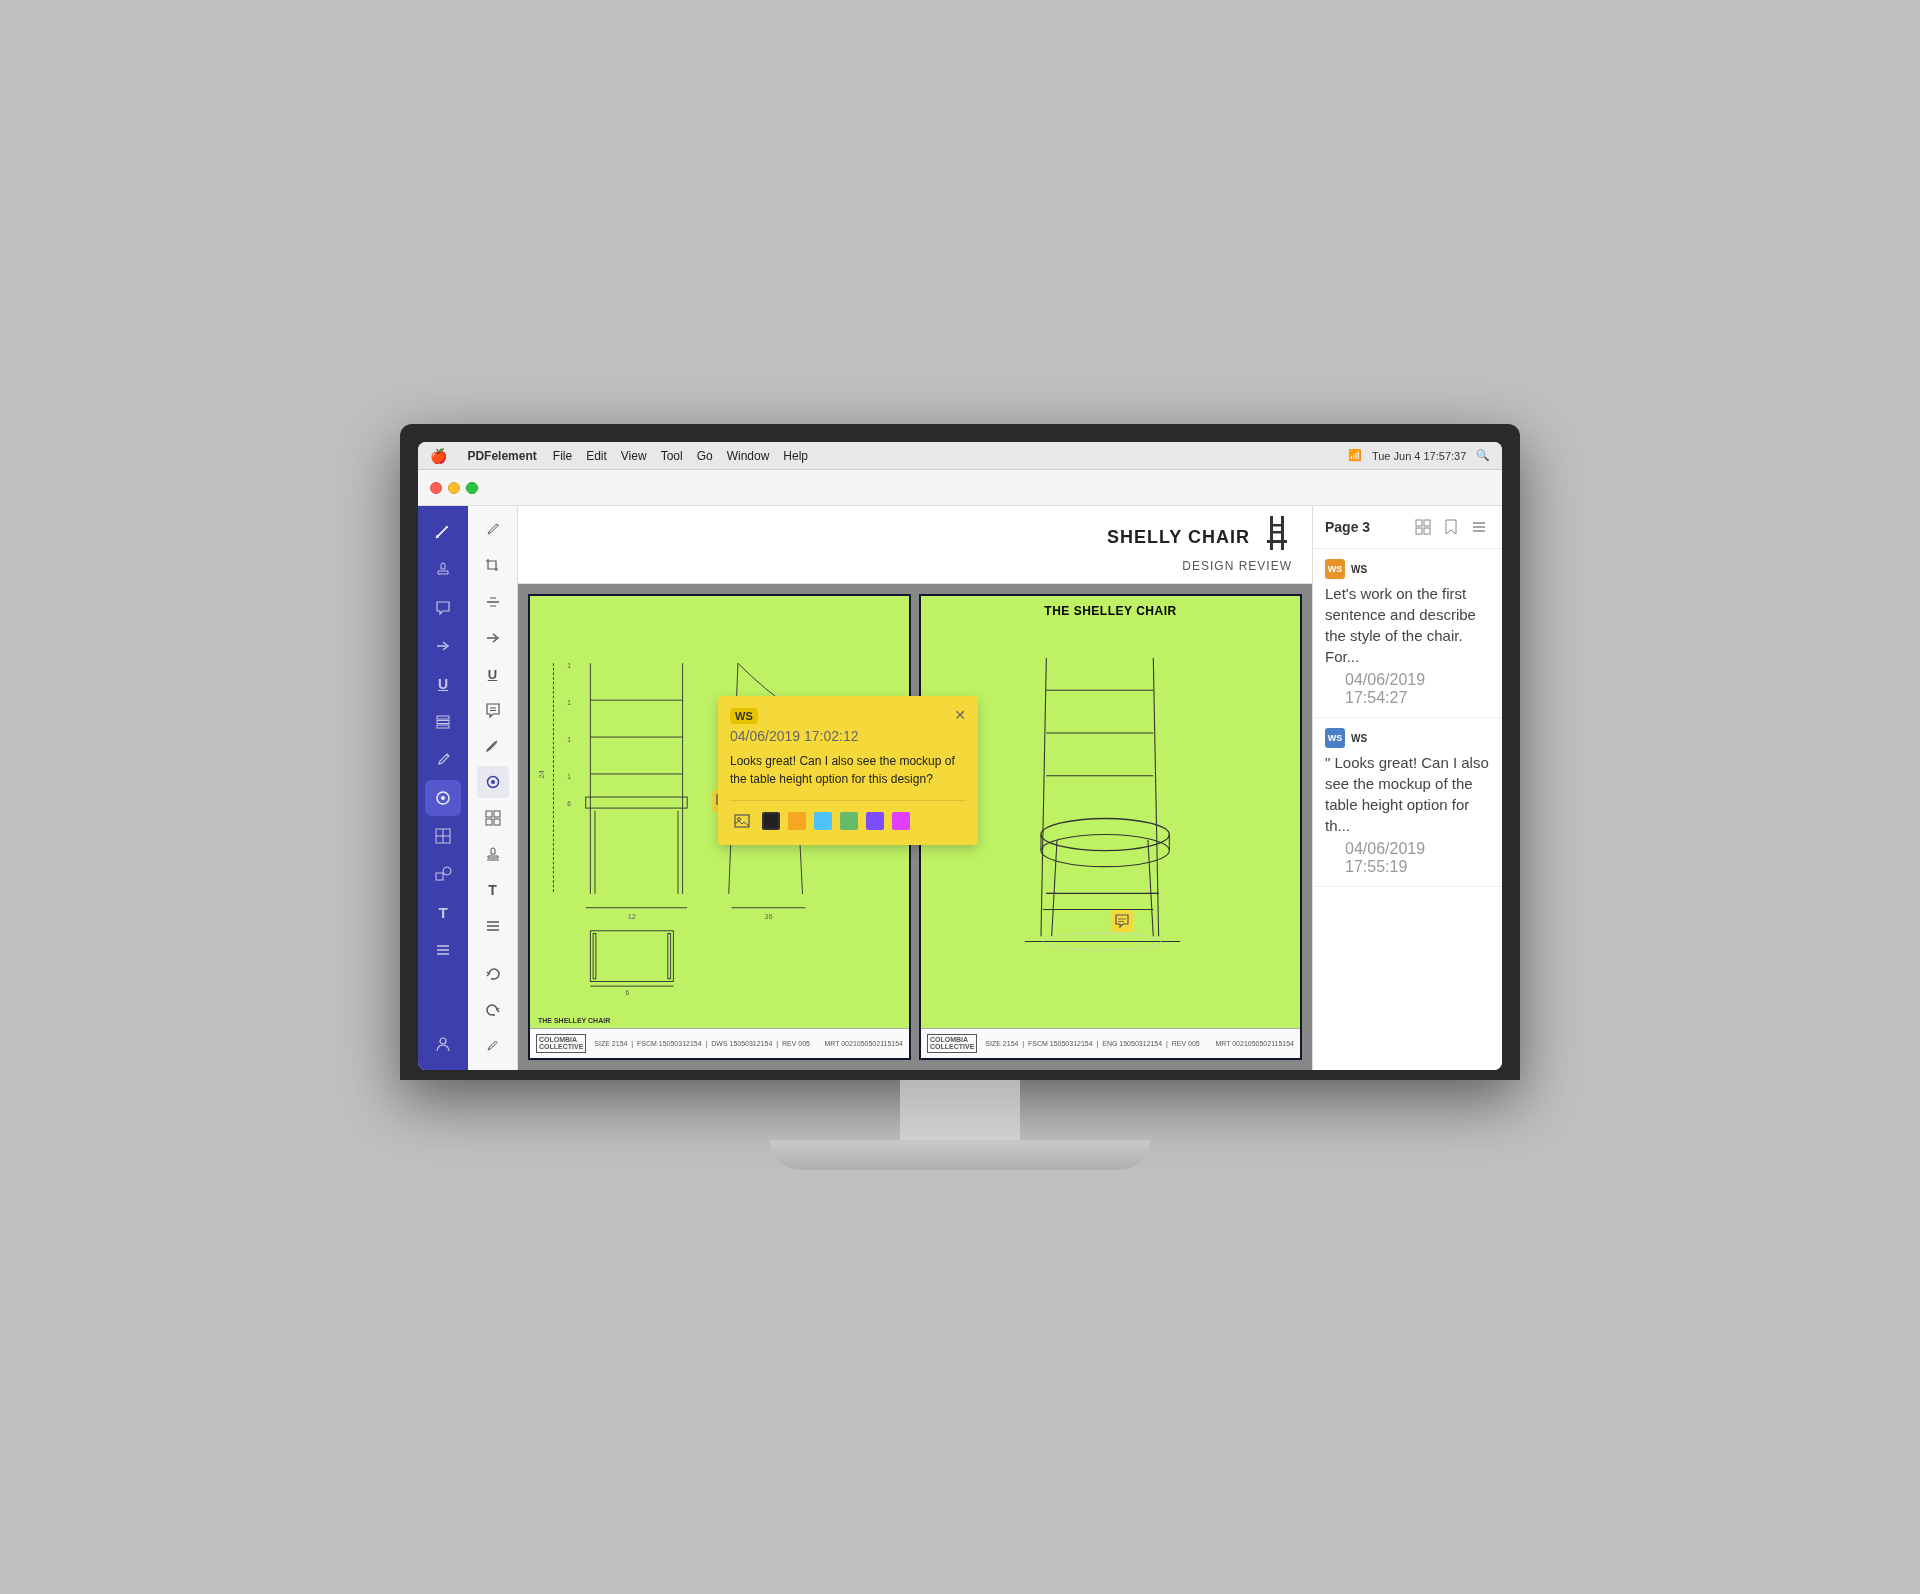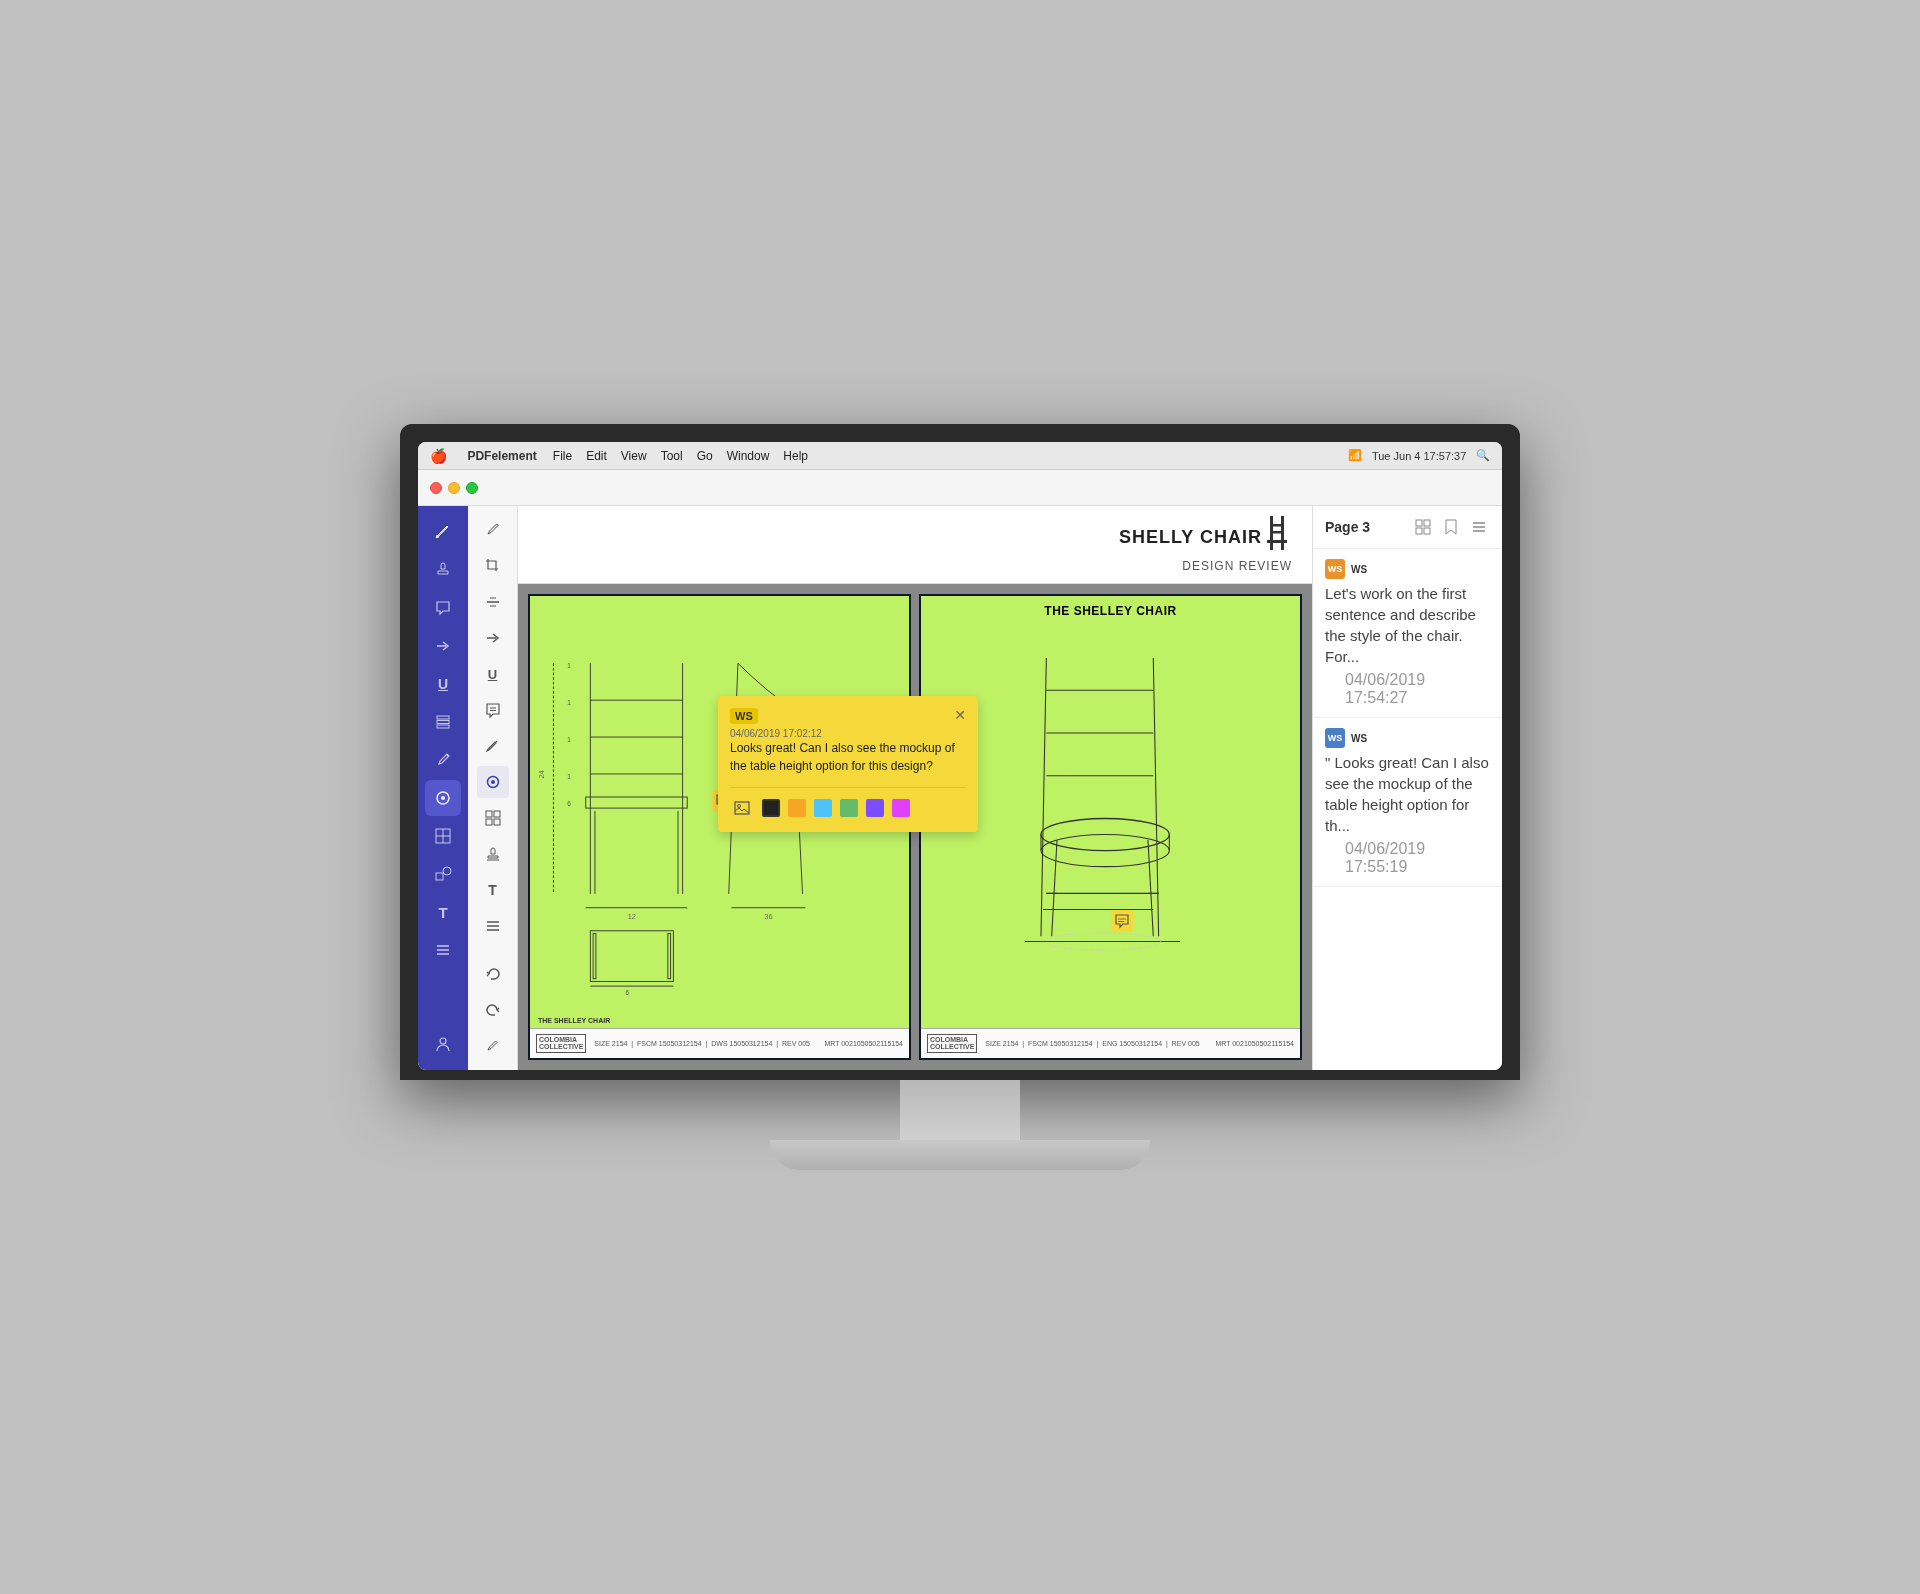--- a/index.html
+++ b/index.html
@@ -207,20 +207,21 @@
     .doc-title-block {
       text-align: right;
     }
     .doc-title-main {
       font-size: 18px;
       font-weight: 700;
       letter-spacing: 1px;
       color: #222;
       display: flex;
       align-items: center;
+      gap: 12px;
       justify-content: flex-end;
       text-align: center;
     }
     .doc-title-sub {
       font-size: 12px;
       color: #555;
       letter-spacing: 1px;
     }
     .chair-logo {
       font-size: 28px;
@@ -288,22 +289,23 @@
     .popup-close {
       background: none;
       border: none;
       cursor: pointer;
       font-size: 14px;
       color: #666;
       padding: 0;
       line-height: 1;
     }
     .popup-date {
-      font-size: 10px;
+      font-size: 14px;
       color: #666;
+      margin-bottom: 8px;
     }
     .popup-text {
       font-size: 12px;
       color: #222;
       line-height: 1.5;
       margin-bottom: 12px;
     }
     .popup-toolbar {
       display: flex;
       align-items: center;

